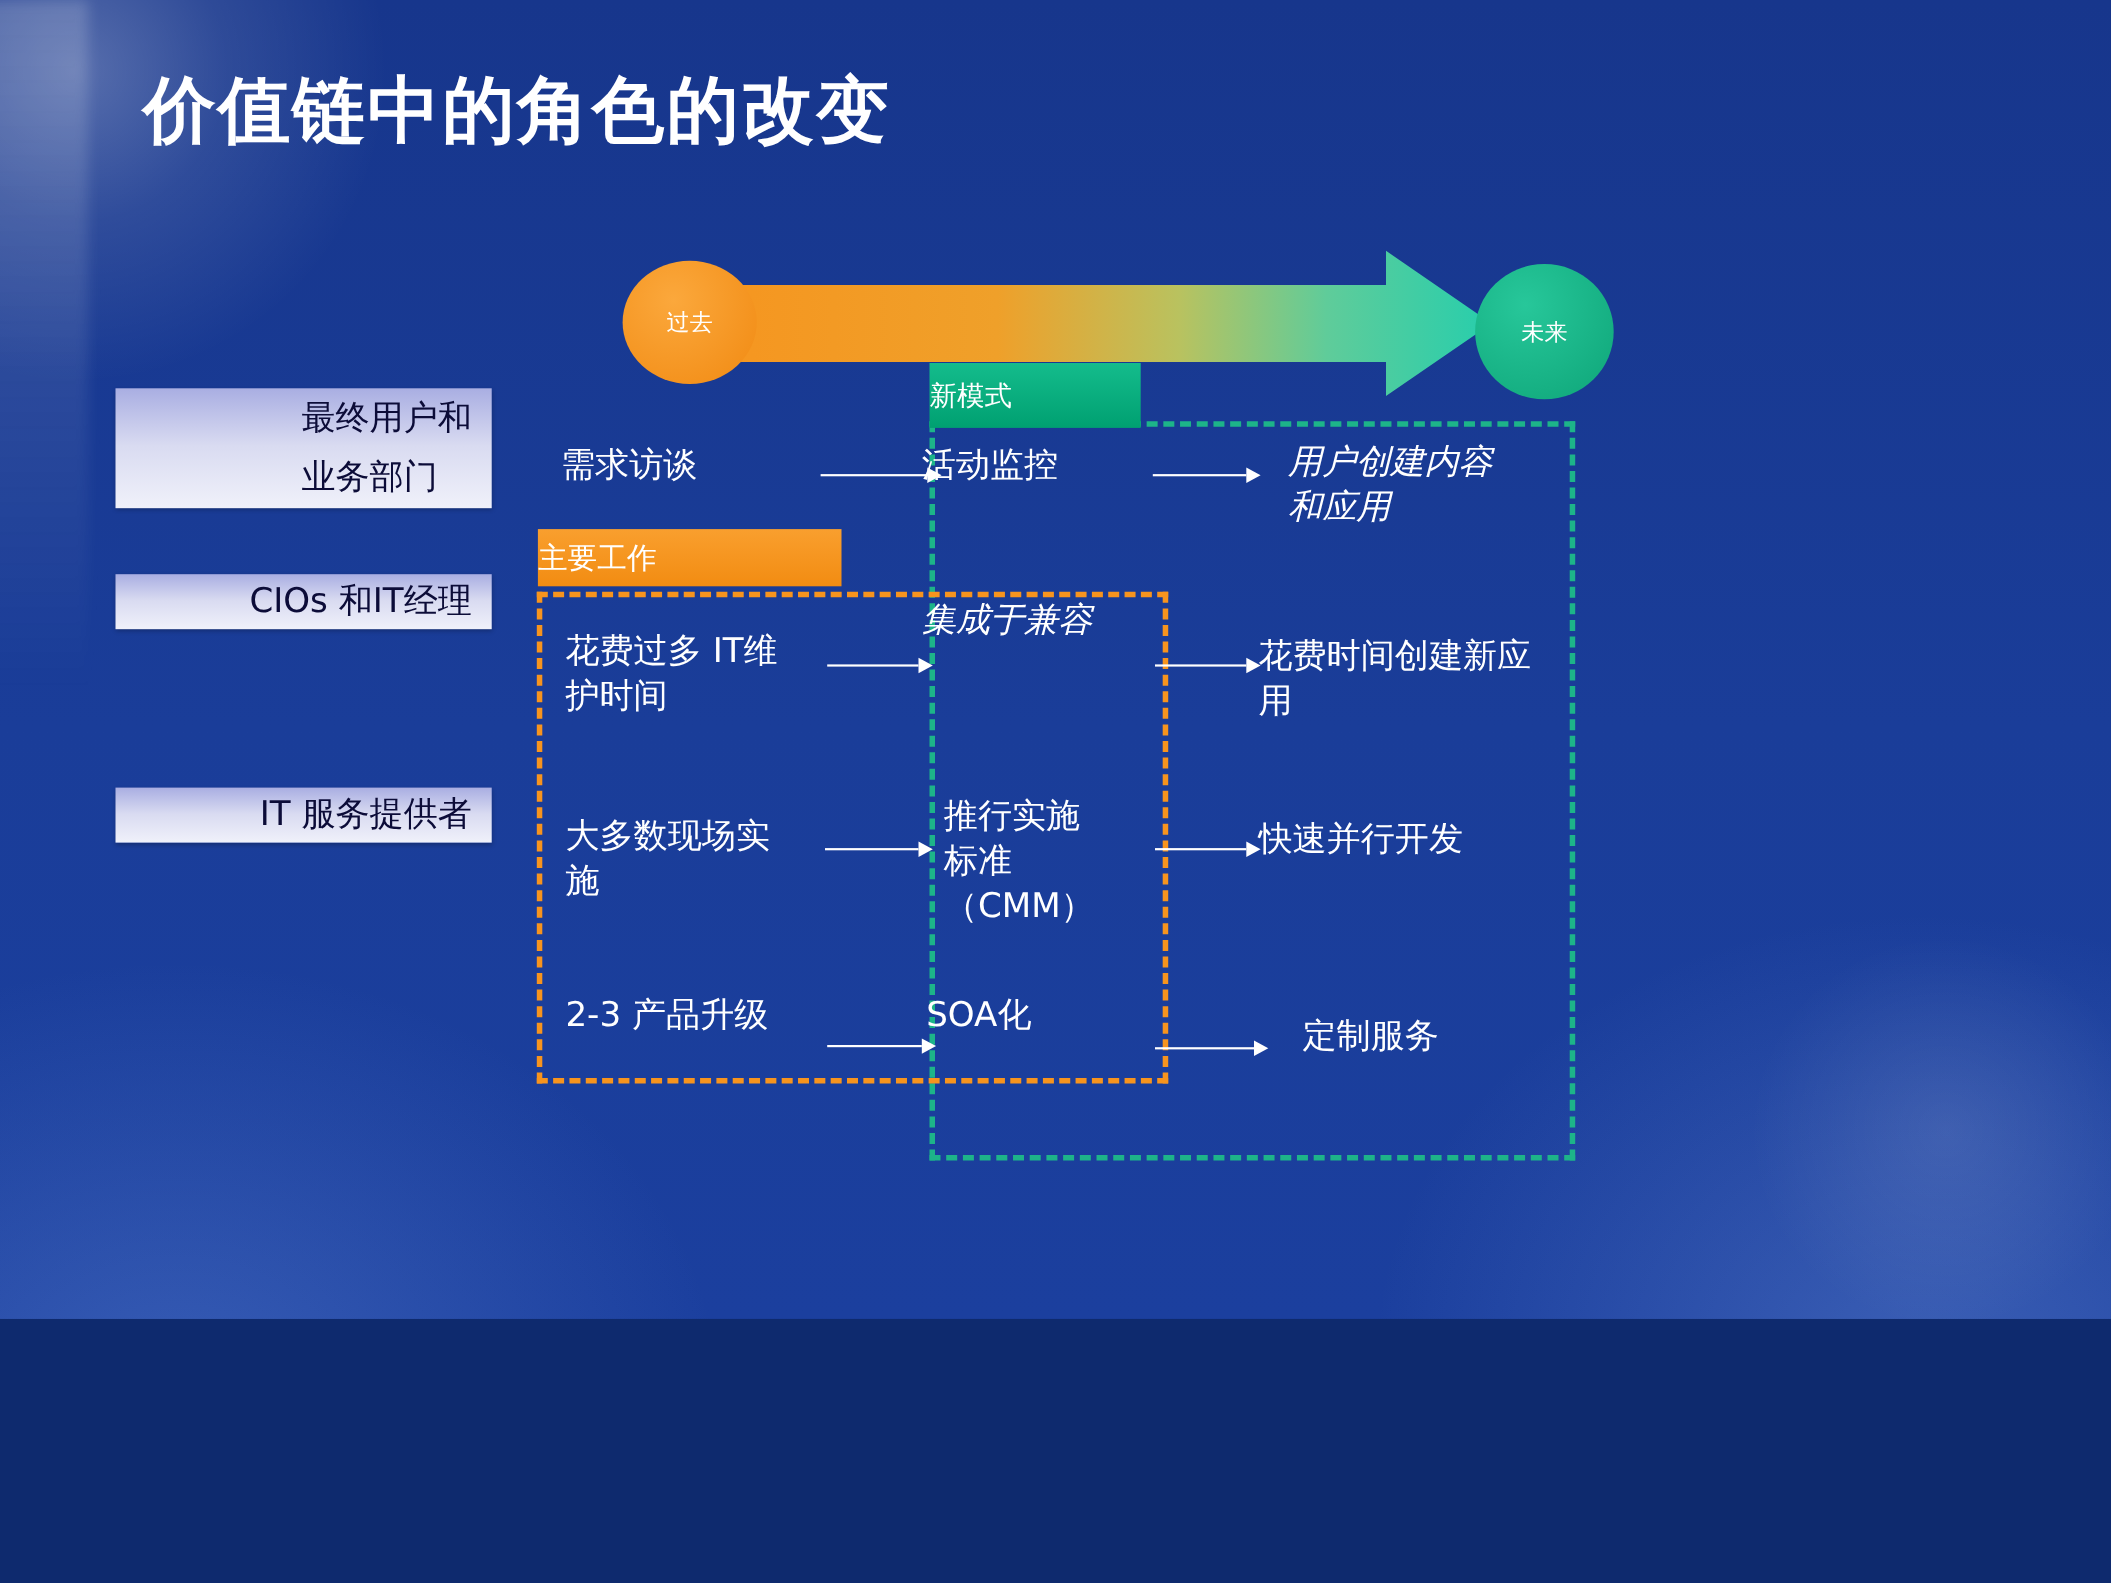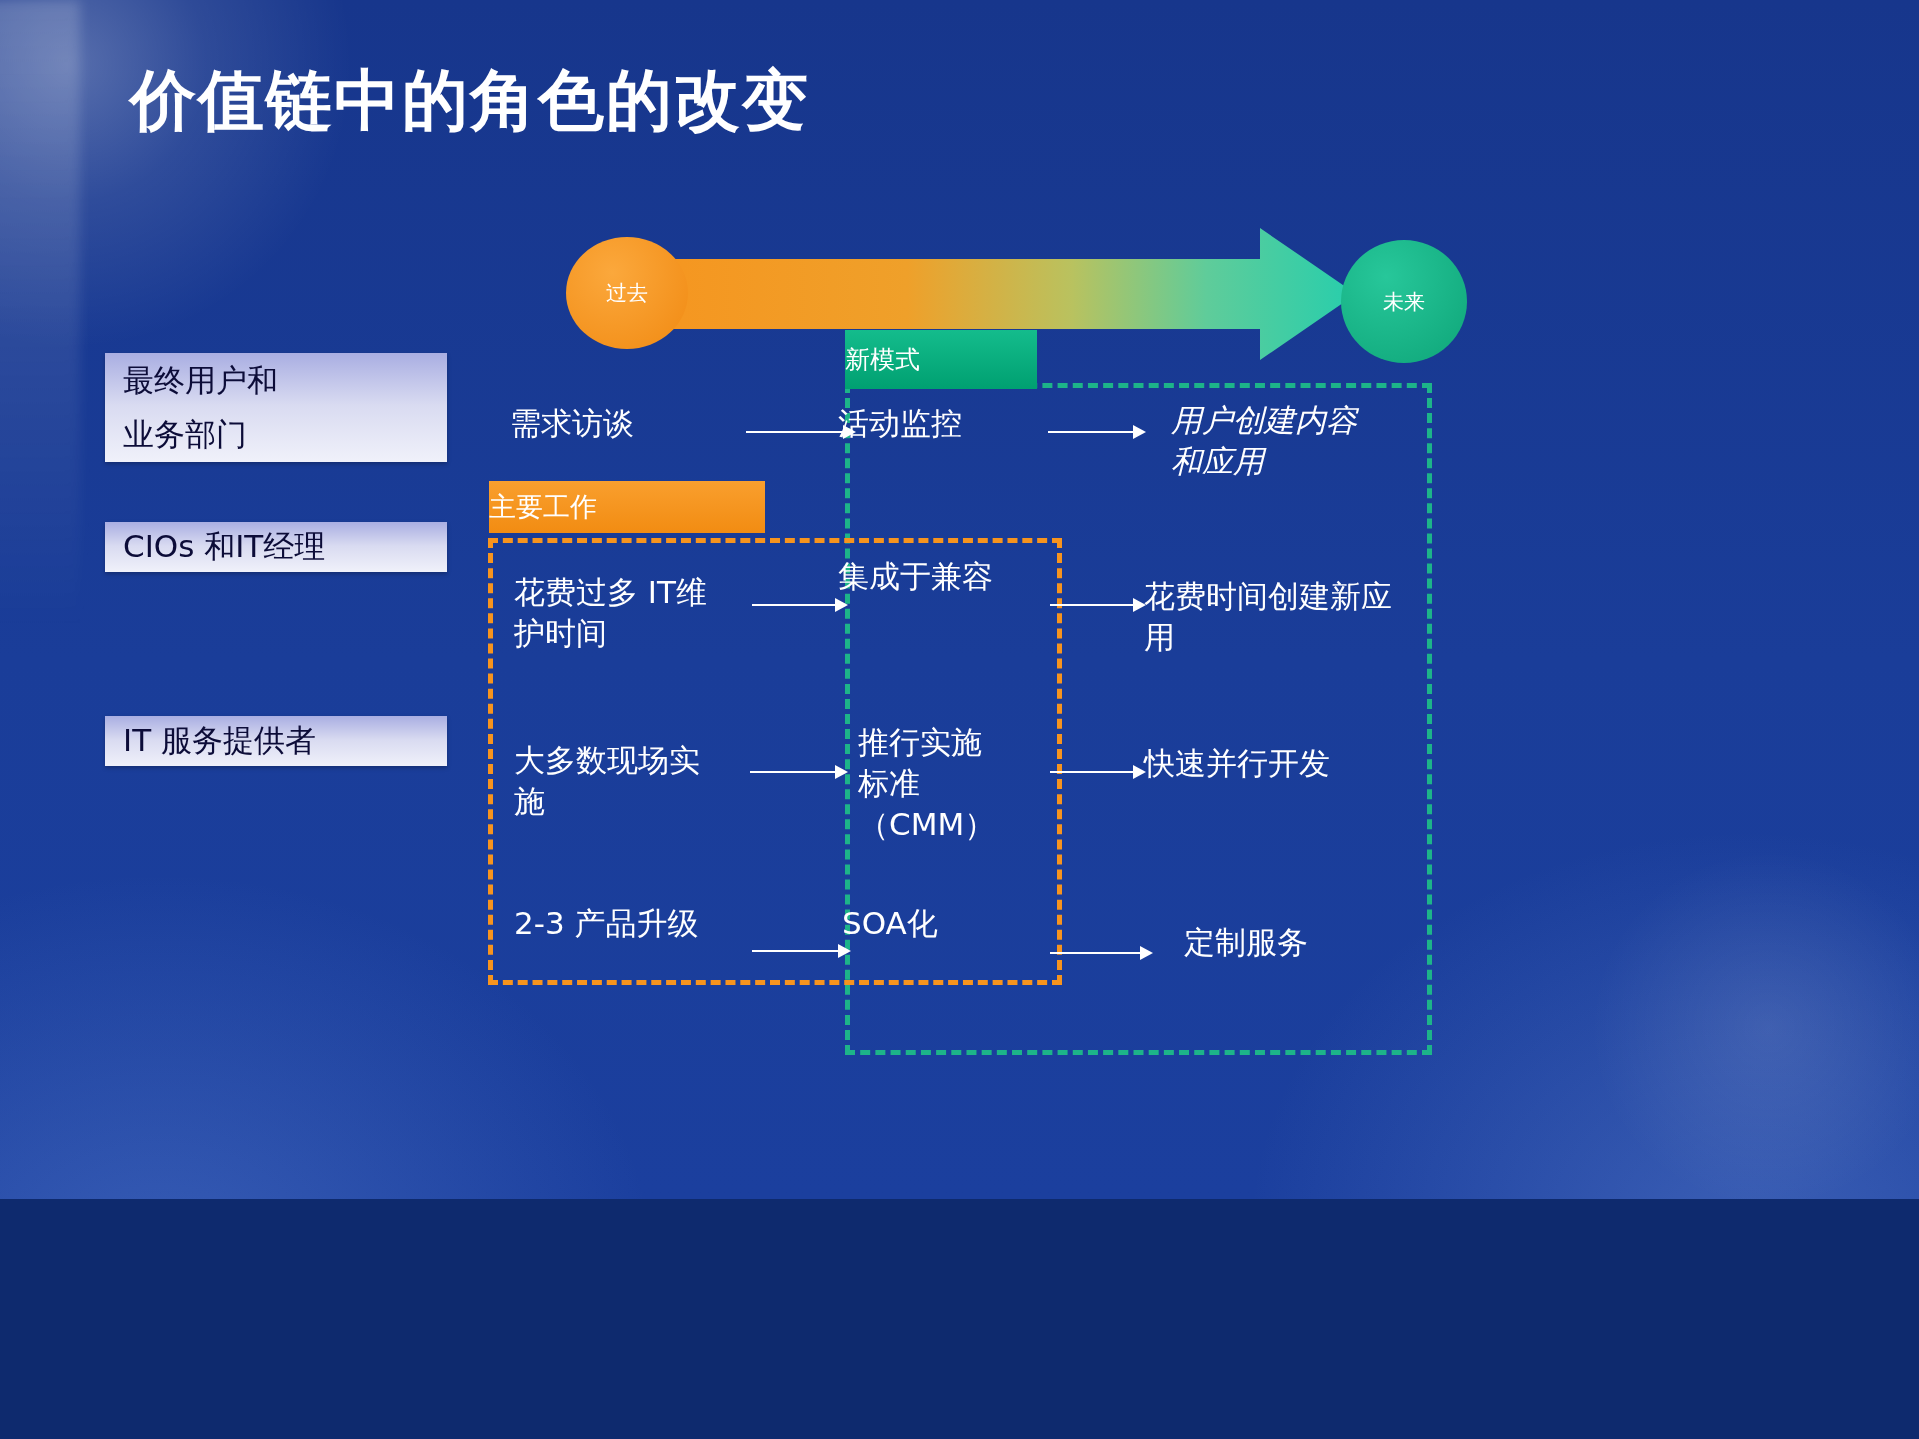--- a/index.html
+++ b/index.html
@@ -60,36 +60,37 @@
   .region.orange { left:488px; top:538px; width:574px; height:447px; border:5px dashed #F7941E; }
 
   
   .role-box {
     position:absolute; left:105px; width:342px;
     background:linear-gradient(180deg,#A9AEE2 0%, #D9DBF1 48%, #F0F1FA 100%);
     color:#0C0C38; font-size:31px; line-height:1.72;
     display:flex; flex-direction:column; justify-content:center;
     padding:4px 18px; white-space:pre-line; z-index:3;
     box-shadow:0 2px 4px rgba(0,0,0,0.25);
+    align-items:flex-end;
   }
   .role-box.r1 { top:353px; height:109px; }
   .role-box.r2 { top:522px; height:50px; line-height:1.2; }
   .role-box.r3 { top:716px; height:50px; line-height:1.2; }
   .role-box.r4 { top:876px; height:105px; }
 
   
   .flow-text {
     position:absolute; color:#ffffff; font-size:31px; line-height:1.32;
     white-space:pre-line; z-index:5;
   }
   .f-eu-past   { left:510px;  top:403px; }
   .f-eu-pres   { left:838px;  top:403px; }
   .f-eu-fut    { left:1171px; top:400px;font-style:italic; }
   .f-cio-past  { left:514px;  top:572px; }
-  .f-cio-pres  { left:838px;  top:556px; }
+  .f-cio-pres  { left:838px;  top:544px;font-style:italic; }
   .f-cio-fut   { left:1144px; top:576px; }
   .f-it-past   { left:514px;  top:740px; }
   .f-it-pres   { left:858px;  top:722px; }
   .f-it-fut    { left:1144px; top:743px; }
   .f-te-past   { left:514px;  top:903px; }
   .f-te-pres   { left:842px;  top:903px; }
   .f-te-fut    { left:1184px; top:922px; }
 
   
   .arrow { position:absolute; height:2px; background:#ffffff; z-index:5; }

